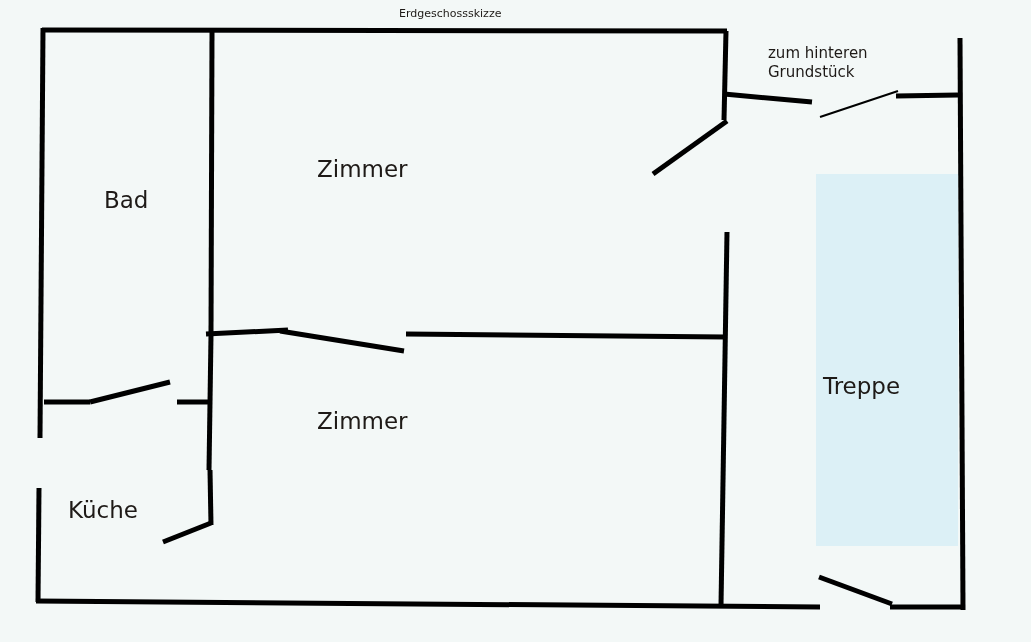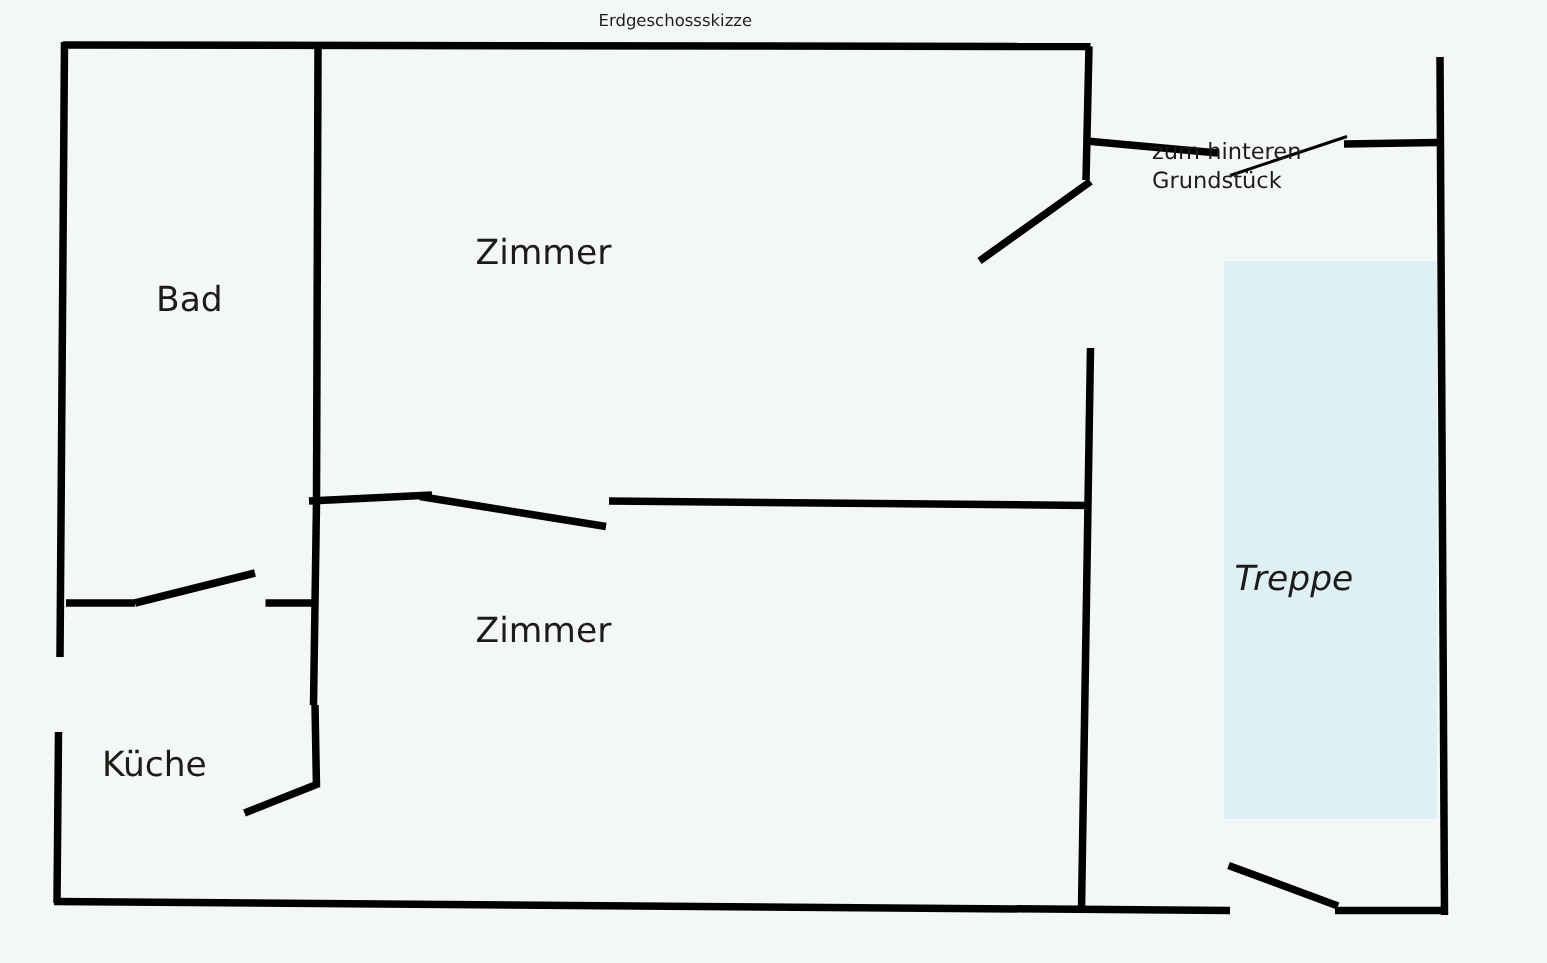--- a/index.html
+++ b/index.html
@@ -51,17 +51,17 @@
     <line x1="819" y1="577" x2="892" y2="604"></line>
   </g>
   <line x1="820" y1="117" x2="898" y2="91" stroke="#000" stroke-width="2"></line>
 </svg>
 
 <div class="lbl title">Erdgeschossskizze</div>
 <div class="lbl big" style="left:104px;top:187px;">Bad</div>
 <div class="lbl big" style="left:317px;top:156px;">Zimmer</div>
 <div class="lbl big" style="left:317px;top:408px;">Zimmer</div>
 <div class="lbl big" style="left:68px;top:497px;text-align:center;">Küche</div>
-<div class="lbl big" style="left:823px;top:373px;font-style:italic;">Treppe</div>
-<div class="lbl note" style="left:768px;top:44px;margin-top:48px;">
+<div class="lbl big" style="left:823px;top:373px;">Treppe</div>
+<div class="lbl note" style="left:768px;top:44px;">
   <div>zum hinteren</div>
   <div>Grundstück</div>
 </div>
 
 </body></html>

